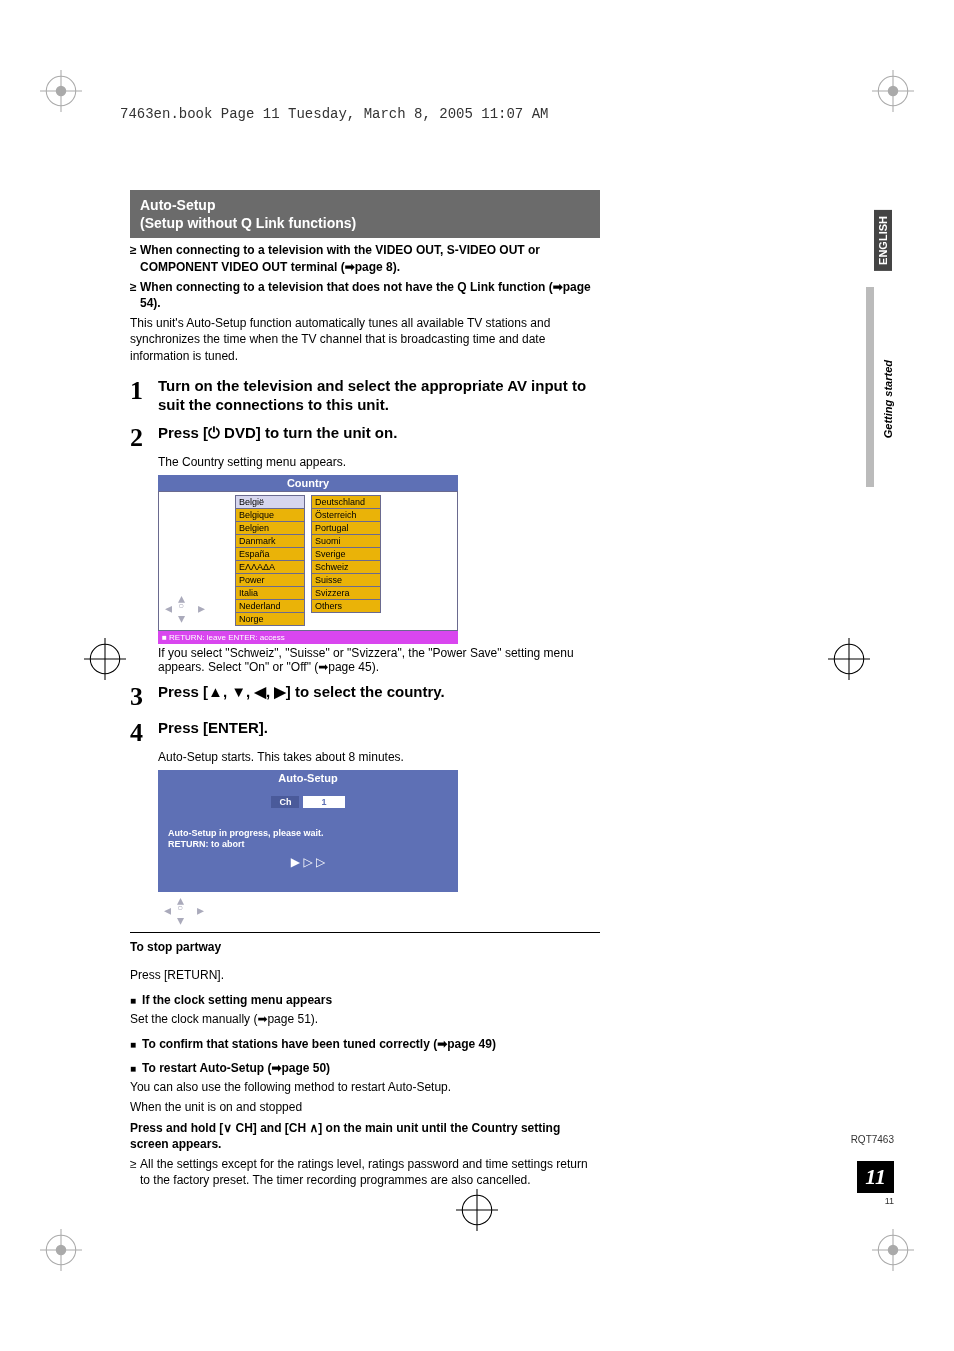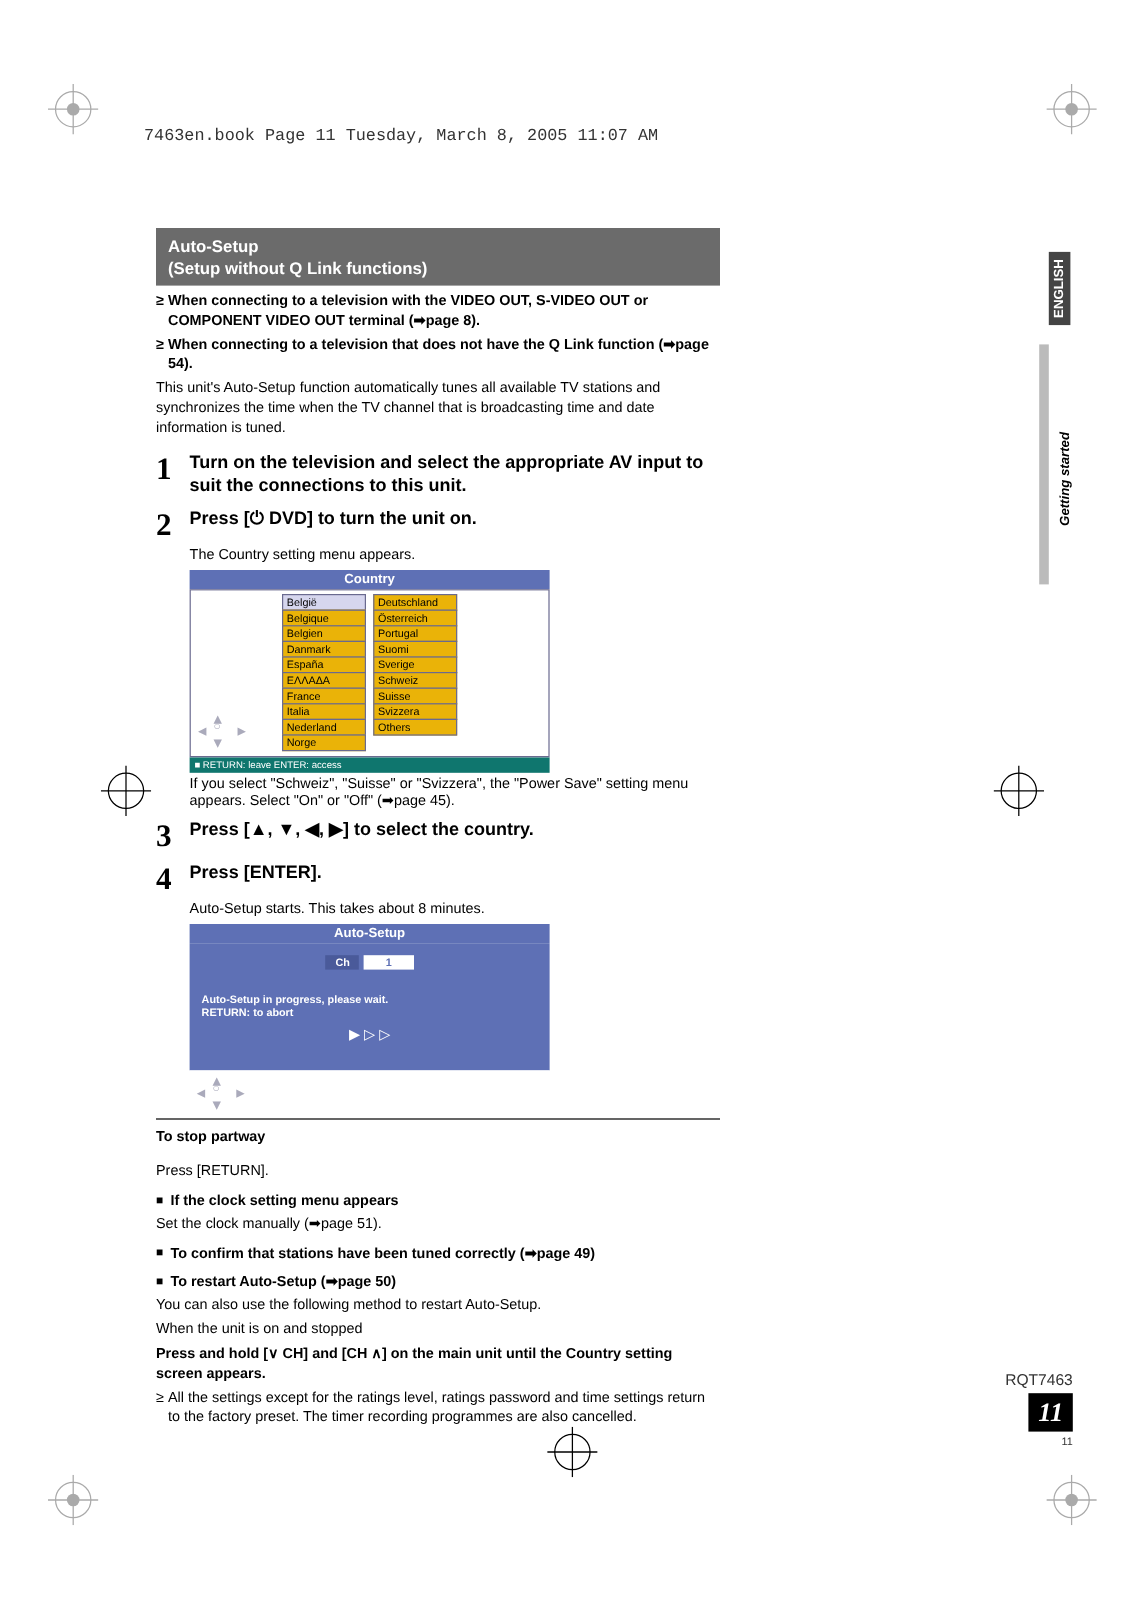--- a/index.html
+++ b/index.html
@@ -120,21 +120,21 @@
   .osd-col { display: flex; flex-direction: column; gap: 0; }
   .osd-col div {
     border: 1px solid #6a6a8f;
     padding: 1px 3px;
     margin-top: -1px;
     background: #eab308;
     min-width: 62px;
   }
   .osd-col div.sel { background: #d6d6ee; }
   .osd-footer {
-    background: #0f766e;
+    background: #d946ef;
     color: #fff;
     font-size: 8px;
     padding: 2px 4px;
   }
   .osd-arrows {
     position: absolute;
     left: 8px;
     bottom: 6px;
     width: 36px;
     height: 32px;
@@ -173,21 +173,21 @@
   .osd2-arrows .c { position:absolute; left:11px; top:8px; font-size:10px; }
   hr.sep { border:none; border-top:1px solid #000; margin: 10px 0 6px; }
   .sub-head { font-weight: bold; font-size: 12px; display:flex; align-items:center; gap:6px; margin-top:10px;}
   .sq { font-size: 10px; }
   .footer-right {
     position: absolute;
     right: 60px;
     bottom: 145px;
     text-align: right;
   }
-  .docid { font-size: 13px; color: #333; margin-bottom: 4px; text-align: center;}
+  .docid { font-size: 10px; color: #333; margin-bottom: 16px; text-align: center;}
   .pagebox {
     background: #000; color: #fff;
     font-style: italic; font-family: "Times New Roman", serif;
     font-size: 22px; font-weight: bold;
     padding: 3px 8px;
     display: inline-block;
   }
   .subpage { font-size: 9px; color:#333; margin-top:3px;}
   
   .reg {
@@ -308,21 +308,21 @@
             <span class="c">○</span>
         </div>
         <div class="osd-columns">
           <div class="osd-col" id="country-left">
               <div class="sel">België</div>
               <div>Belgique</div>
               <div>Belgien</div>
               <div>Danmark</div>
               <div>España</div>
               <div>ΕΛΛΑΔΑ</div>
-              <div>France</div>
+              <div>Power</div>
               <div>Italia</div>
               <div>Nederland</div>
               <div>Norge</div>
             </div>
           <div class="osd-col" id="country-right">
               <div>Deutschland</div>
               <div>Österreich</div>
               <div>Portugal</div>
               <div>Suomi</div>
               <div>Sverige</div>

